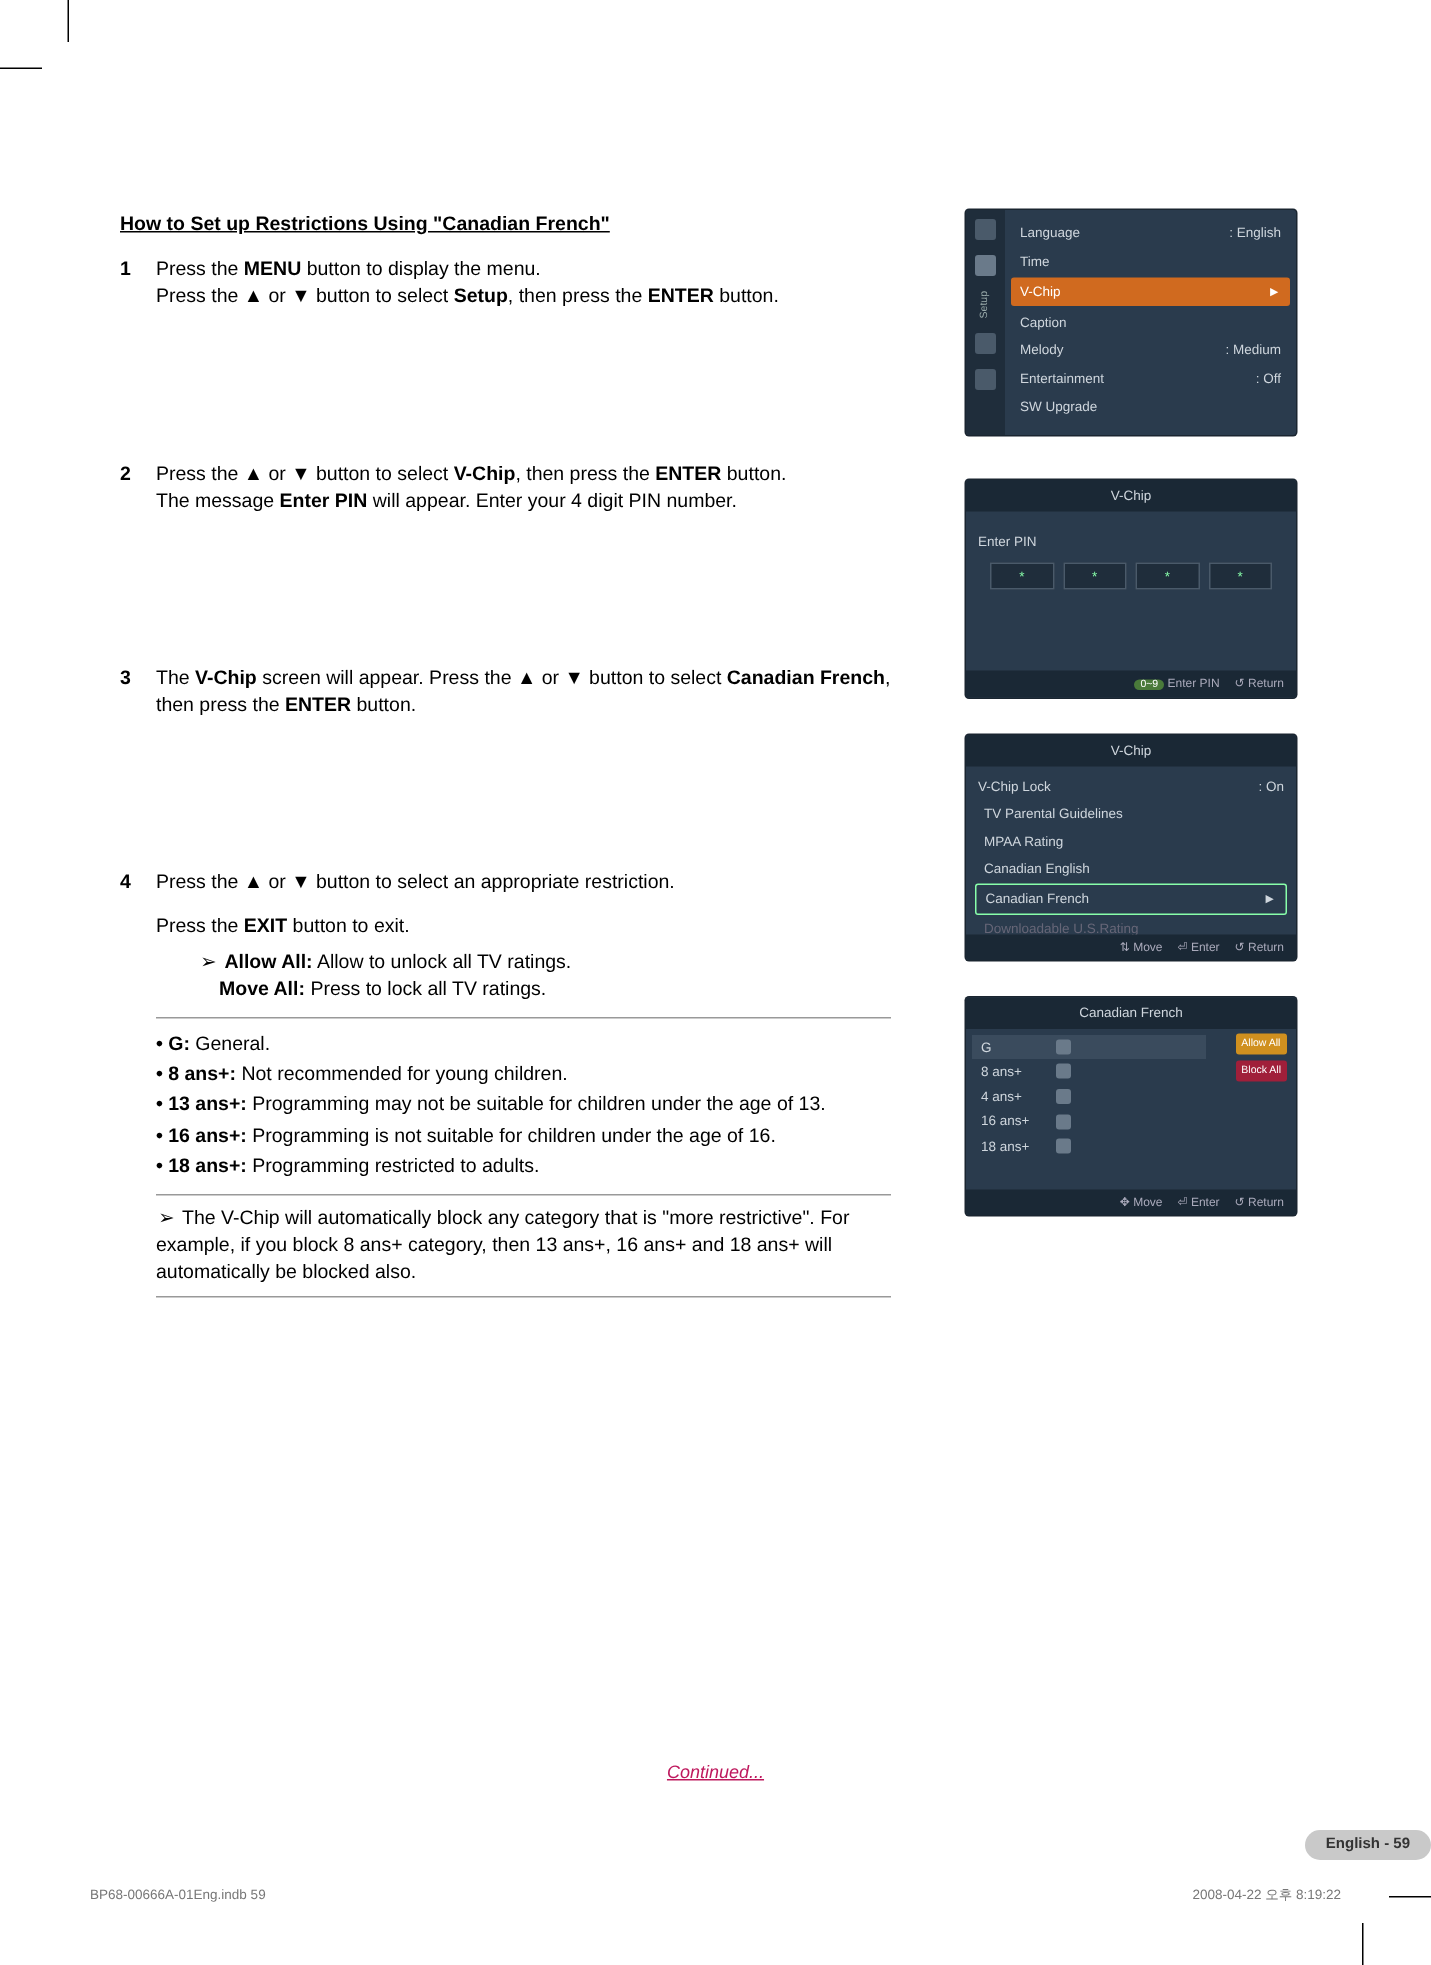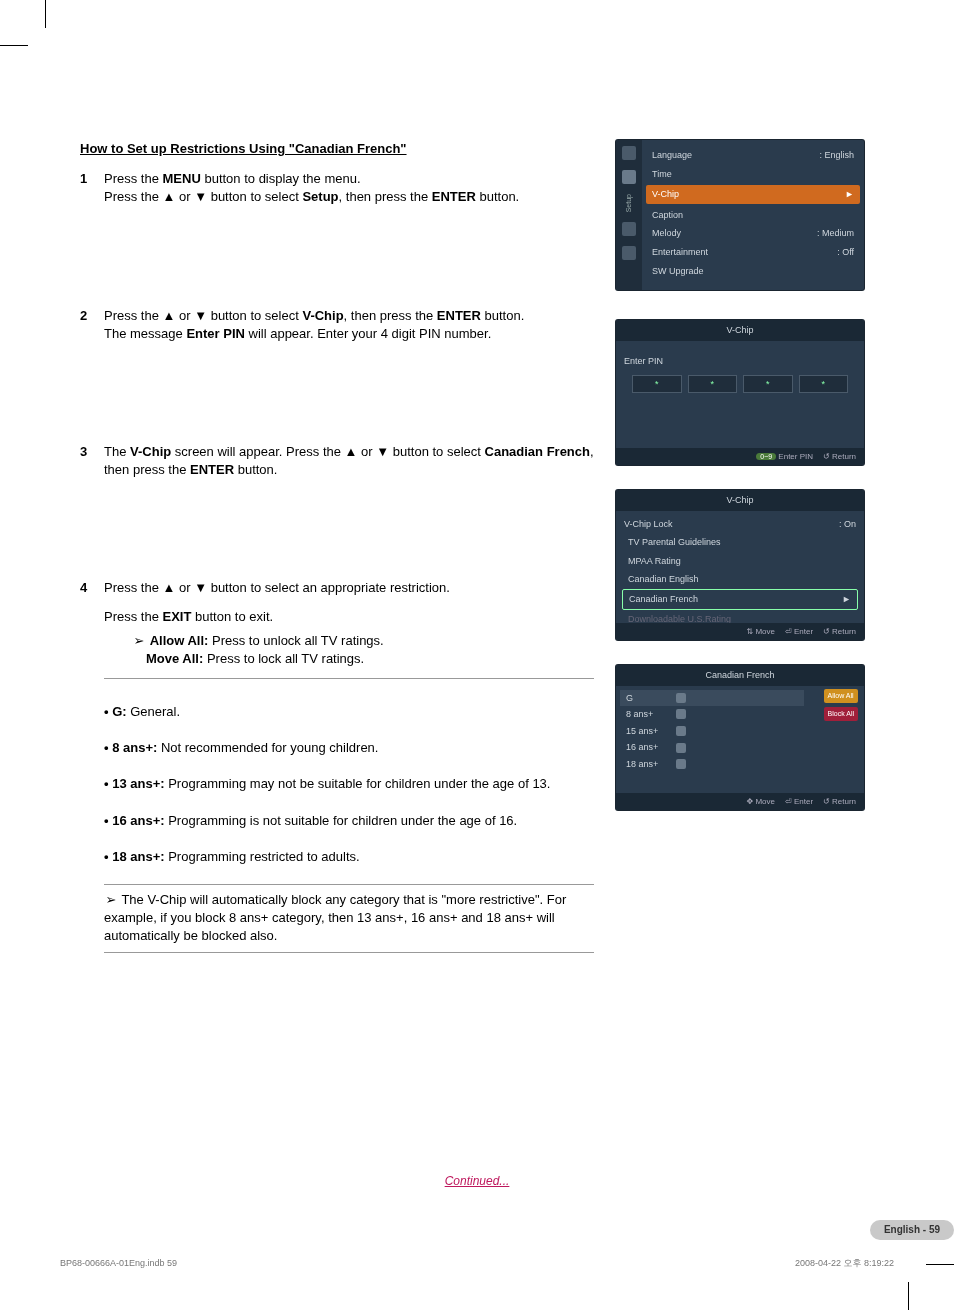--- a/index.html
+++ b/index.html
@@ -11,30 +11,30 @@
 .crop-hr{width:28px;height:1px;bottom:45px;right:0}
 .content{position:relative;padding:80px 20px 0}
 .heading{font-weight:bold;text-decoration:underline;margin-bottom:12px;font-size:13px}
 .row{display:flex;align-items:flex-start;margin-bottom:100px}
 .row.short{margin-bottom:20px}
 .stepnum{font-weight:bold;width:24px;flex-shrink:0}
 .steptext{flex:1;max-width:490px}
 .steptext b{font-weight:bold}
 .indent{margin-left:28px}
 .bullets{margin-left:12px}
-.bullets p{margin:18px 0}
+.bullets p{margin:2px 0}
 .notebox{border-top:1px solid #999;margin:10px 0 10px 0;padding-top:6px}
 .arrow{display:inline-block;width:14px;text-align:center}
 .continued{text-align:center;font-style:italic;text-decoration:underline;position:absolute;bottom:120px;left:0;right:0;color:#be185d;font-size:12px}
 .pagefoot{position:absolute;bottom:70px;left:0;right:0;text-align:right}
 .pagebadge{display:inline-block;background:#c9c9c9;border-radius:10px;padding:3px 14px;font-size:10px;font-weight:bold;color:#333}
 .footline{position:absolute;bottom:40px;left:60px;right:60px;font-size:9px;color:#777;display:flex;justify-content:space-between}
 
 
-.osd{position:absolute;right:30px;width:248px;background:#2a3b4d;color:#cfd6dd;font-size:9px;border-radius:2px;overflow:hidden;box-shadow:0 0 0 1px #1a2530}
+.osd{position:absolute;right:30px;width:220px;background:#2a3b4d;color:#cfd6dd;font-size:9px;border-radius:2px;overflow:hidden;box-shadow:0 0 0 1px #1a2530}
 .osd1{top:80px;height:150px}
 .osd2{top:260px;height:145px}
 .osd3{top:430px;height:150px}
 .osd4{top:605px;height:145px}
 .osd .tabcol{position:absolute;left:0;top:0;bottom:0;width:26px;background:#1f2d3b;display:flex;flex-direction:column;align-items:center;padding-top:6px;gap:10px}
 .osd .tabcol .ic{width:14px;height:14px;background:#4a5a6a;border-radius:2px}
 .osd .tabcol .ic.sel{background:#6a7a8a}
 .osd .tabcol .vlabel{writing-mode:vertical-rl;transform:rotate(180deg);font-size:7px;color:#9aa}
 .osd .body{margin-left:26px;padding:6px 8px 18px}
 .osd .line{display:flex;justify-content:space-between;padding:3px 2px}
@@ -94,21 +94,21 @@
 
     <div class="row short">
       <div class="stepnum">4</div>
       <div class="steptext">
         <div>Press the ▲ or ▼ button to select an appropriate restriction.</div>
         <div style="margin-top:10px">
           <span>Press the </span><b>EXIT</b><span> button to exit.</span>
         </div>
         <div class="indent" style="margin-top:6px">
           <span class="arrow">➢</span>
-          <b>Allow All:</b><span> Press to unlock all TV ratings.</span><br>
+          <b>Allow All:</b><span> Allow to unlock all TV ratings.</span><br>
           <span class="arrow"> </span><b>Move All:</b><span> Press to lock all TV ratings.</span>
         </div>
 
         <div class="notebox bullets">
           <p><b>• G: </b><span>General.</span></p>
           <p><b>• 8 ans+: </b><span>Not recommended for young children.</span></p>
           <p><b>• 13 ans+: </b><span>Programming may not be suitable for children under the age of 13.</span></p>
           <p><b>• 16 ans+: </b><span>Programming is not suitable for children under the age of 16.</span></p>
           <p><b>• 18 ans+: </b><span>Programming restricted to adults.</span></p>
         </div>
@@ -209,21 +209,21 @@
       <div style="padding:4px 60px 18px 4px">
         <div class="ratingrow sel">
             <span style="width:44px">G</span>
             <span class="lock"></span>
           </div>
         <div class="ratingrow">
             <span style="width:44px">8 ans+</span>
             <span class="lock"></span>
           </div>
         <div class="ratingrow">
-            <span style="width:44px">15 ans+</span>
+            <span style="width:44px">4 ans+</span>
             <span class="lock"></span>
           </div>
         <div class="ratingrow">
             <span style="width:44px">16 ans+</span>
             <span class="lock"></span>
           </div>
         <div class="ratingrow">
             <span style="width:44px">18 ans+</span>
             <span class="lock"></span>
           </div>

